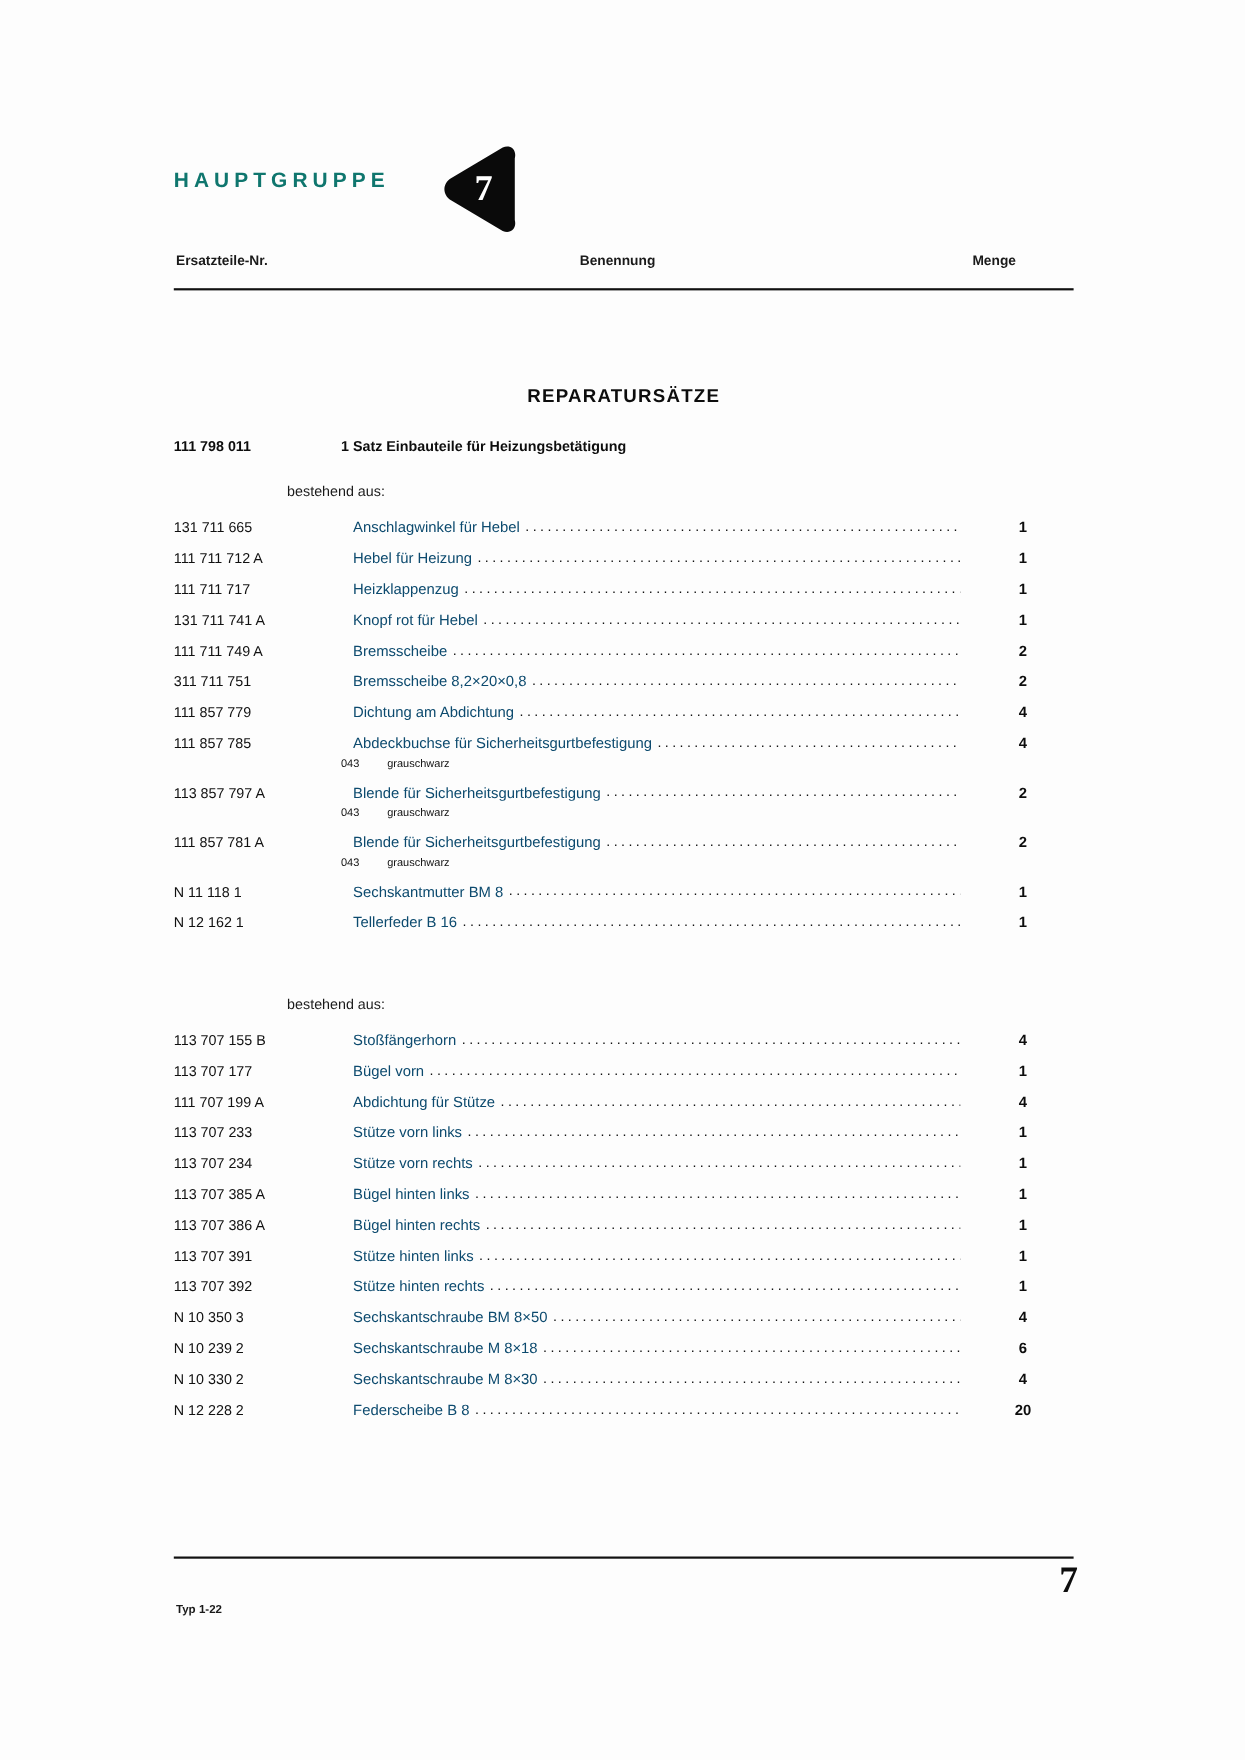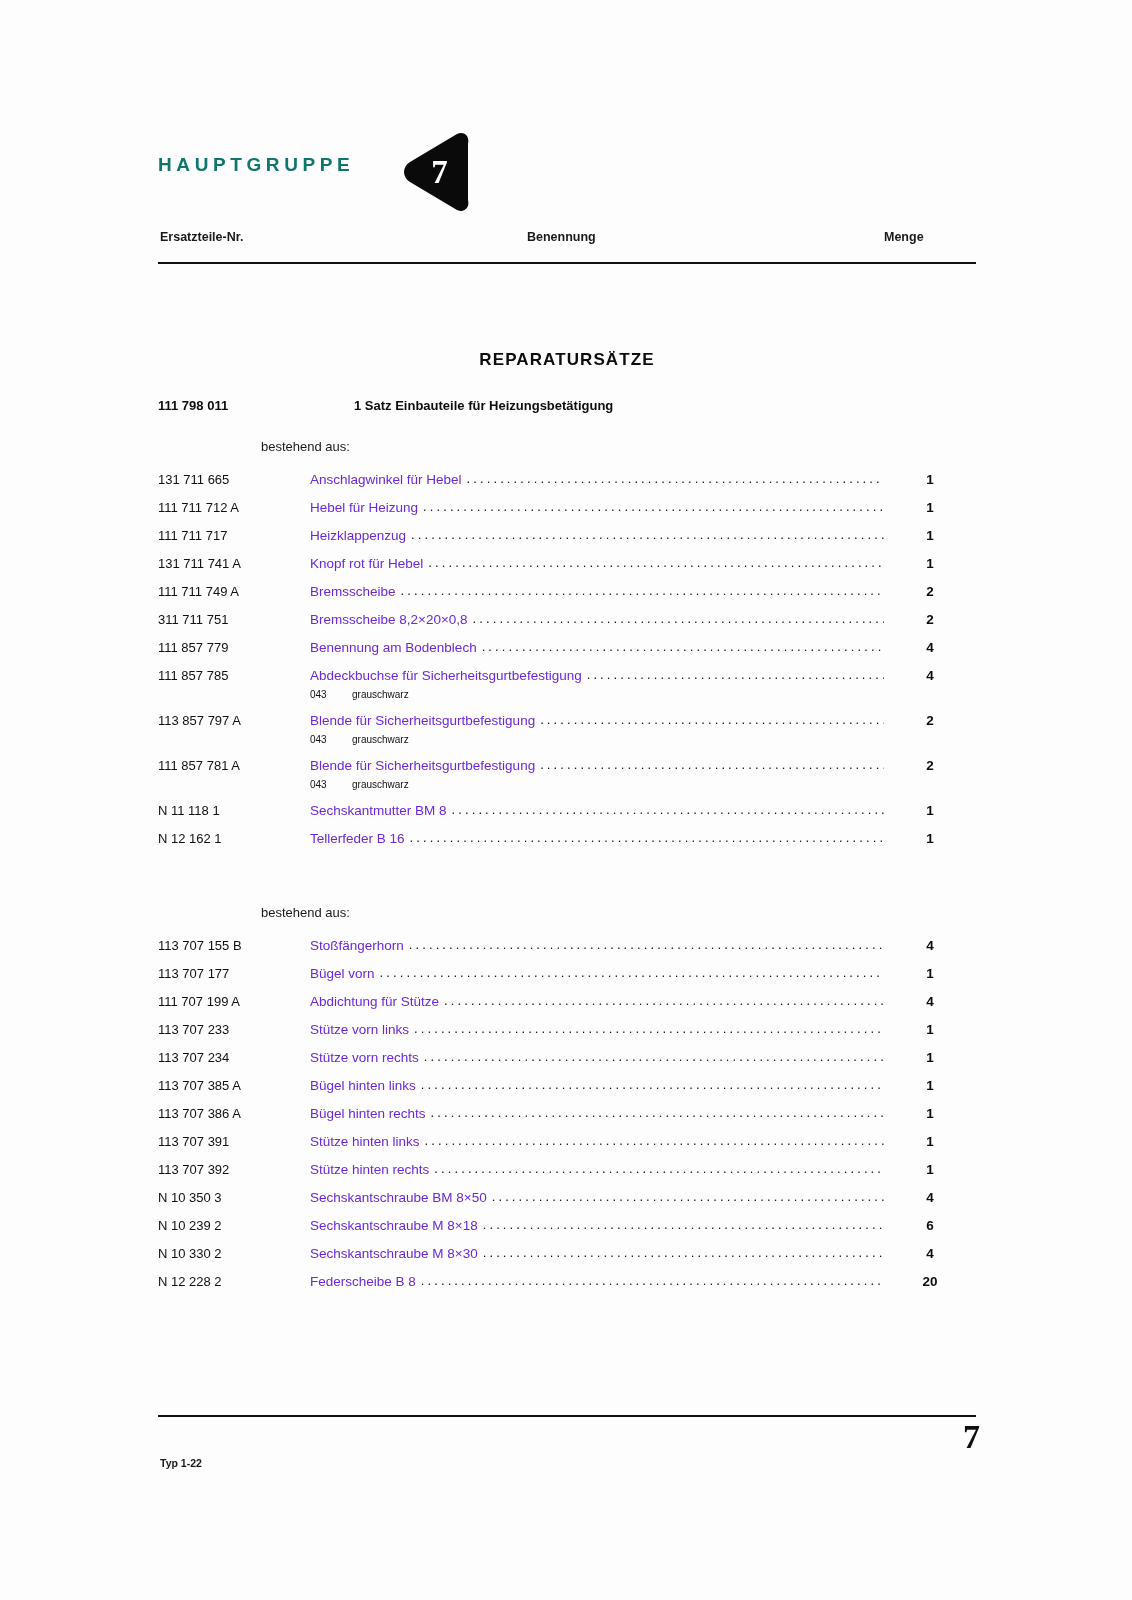--- a/index.html
+++ b/index.html
@@ -101,58 +101,58 @@
     position: absolute;
     left: 158px;
     top: 398px;
     width: 818px;
   }
 
   .grp-head {
     display: flex;
     align-items: flex-start;
     margin-bottom: 26px;
-    gap: 44px;
   }
   .grp-head .pn,
   .grp-head .desc {
     font-weight: bold;
     font-size: 13px;
     color: #0d0d0d;
   }
   .grp-head .pn { width: 152px; flex: 0 0 152px; }
 
   .consist {
     font-size: 13px;
     color: #1a1a1a;
     margin-left: 103px;
     margin-bottom: 18px;
   }
 
   .row {
     display: flex;
     align-items: baseline;
     margin-bottom: 13px;
+    gap: 11px;
   }
   .row .pn {
     width: 152px;
     flex: 0 0 152px;
     font-size: 13px;
     color: #111111;
   }
   .row .desc-wrap {
     flex: 1 1 auto;
     min-width: 0;
     display: flex;
     align-items: baseline;
     overflow: hidden;
   }
   .row .desc {
     font-size: 13.5px;
-    color: #6d28d9;
+    color: #0c4a6e;
     white-space: nowrap;
     padding-right: 5px;
   }
   .leader {
     flex: 1 1 auto;
     overflow: hidden;
     white-space: nowrap;
     letter-spacing: 3.1px;
     font-size: 13px;
     color: #111111;
@@ -272,21 +272,21 @@
         <div class="pn">311 711 751</div>
         <div class="desc-wrap">
           <div class="desc">Bremsscheibe 8,2×20×0,8</div>
           <div class="leader">........................................................................................................................</div>
         </div>
         <div class="qty">2</div>
       </div>
       <div class="row">
         <div class="pn">111 857 779</div>
         <div class="desc-wrap">
-          <div class="desc">Benennung am Bodenblech</div>
+          <div class="desc">Dichtung am Abdichtung</div>
           <div class="leader">........................................................................................................................</div>
         </div>
         <div class="qty">4</div>
       </div>
       <div class="row">
         <div class="pn">111 857 785</div>
         <div class="desc-wrap">
           <div class="desc">Abdeckbuchse für Sicherheitsgurtbefestigung</div>
           <div class="leader">........................................................................................................................</div>
         </div>

